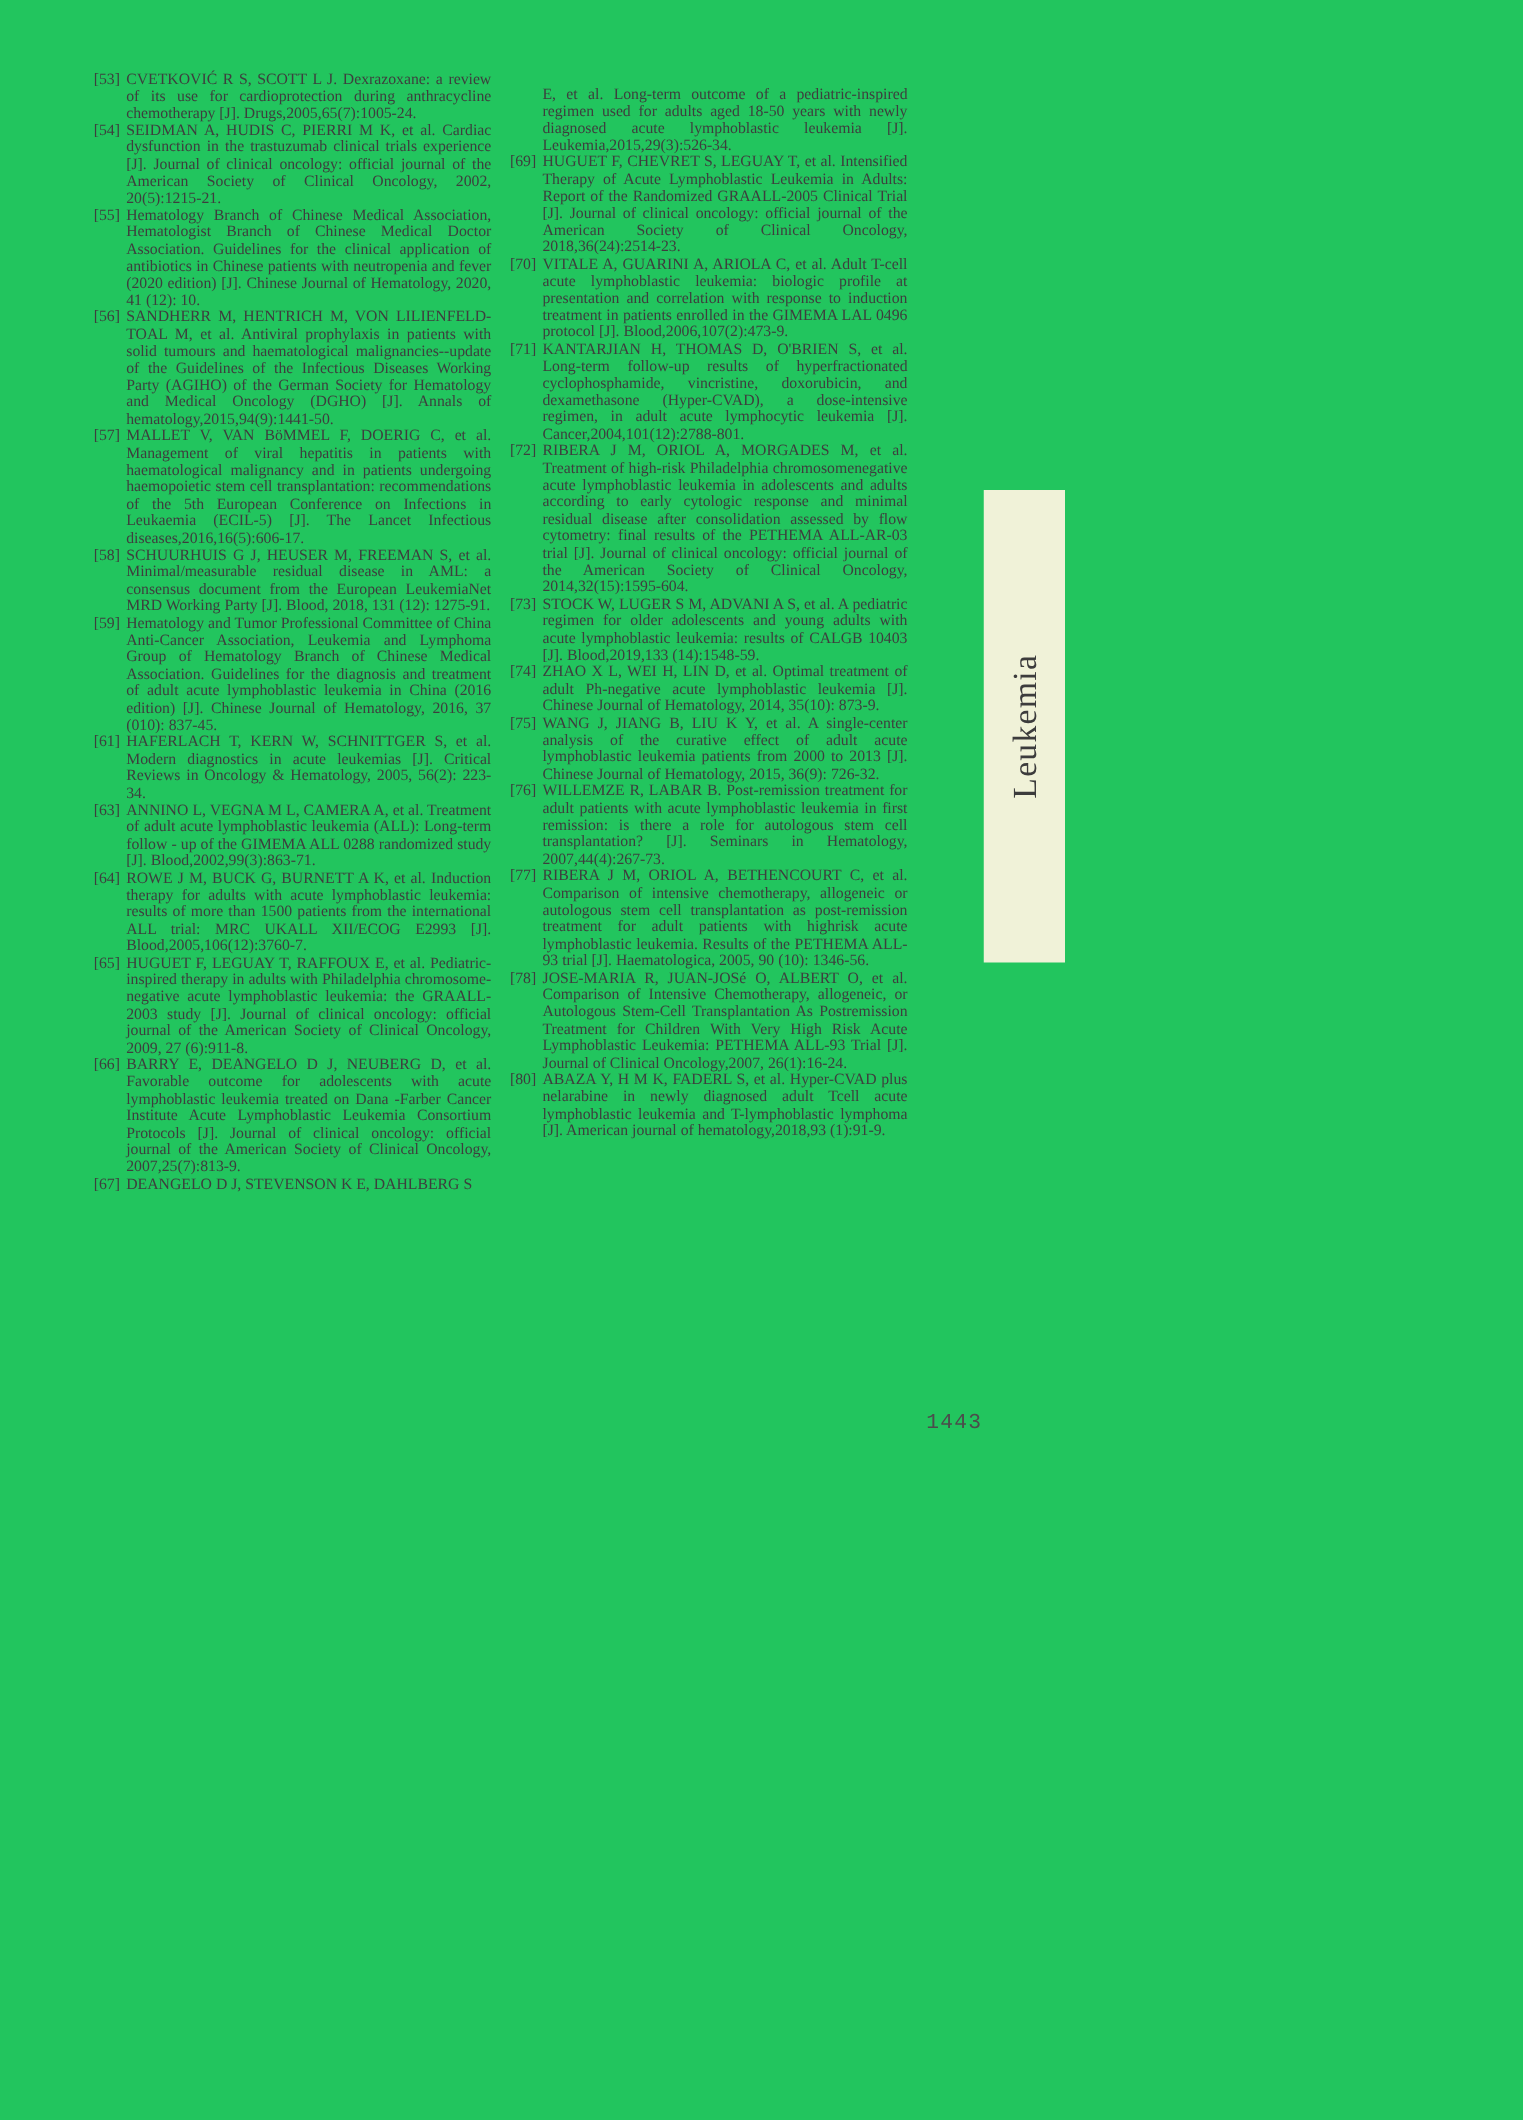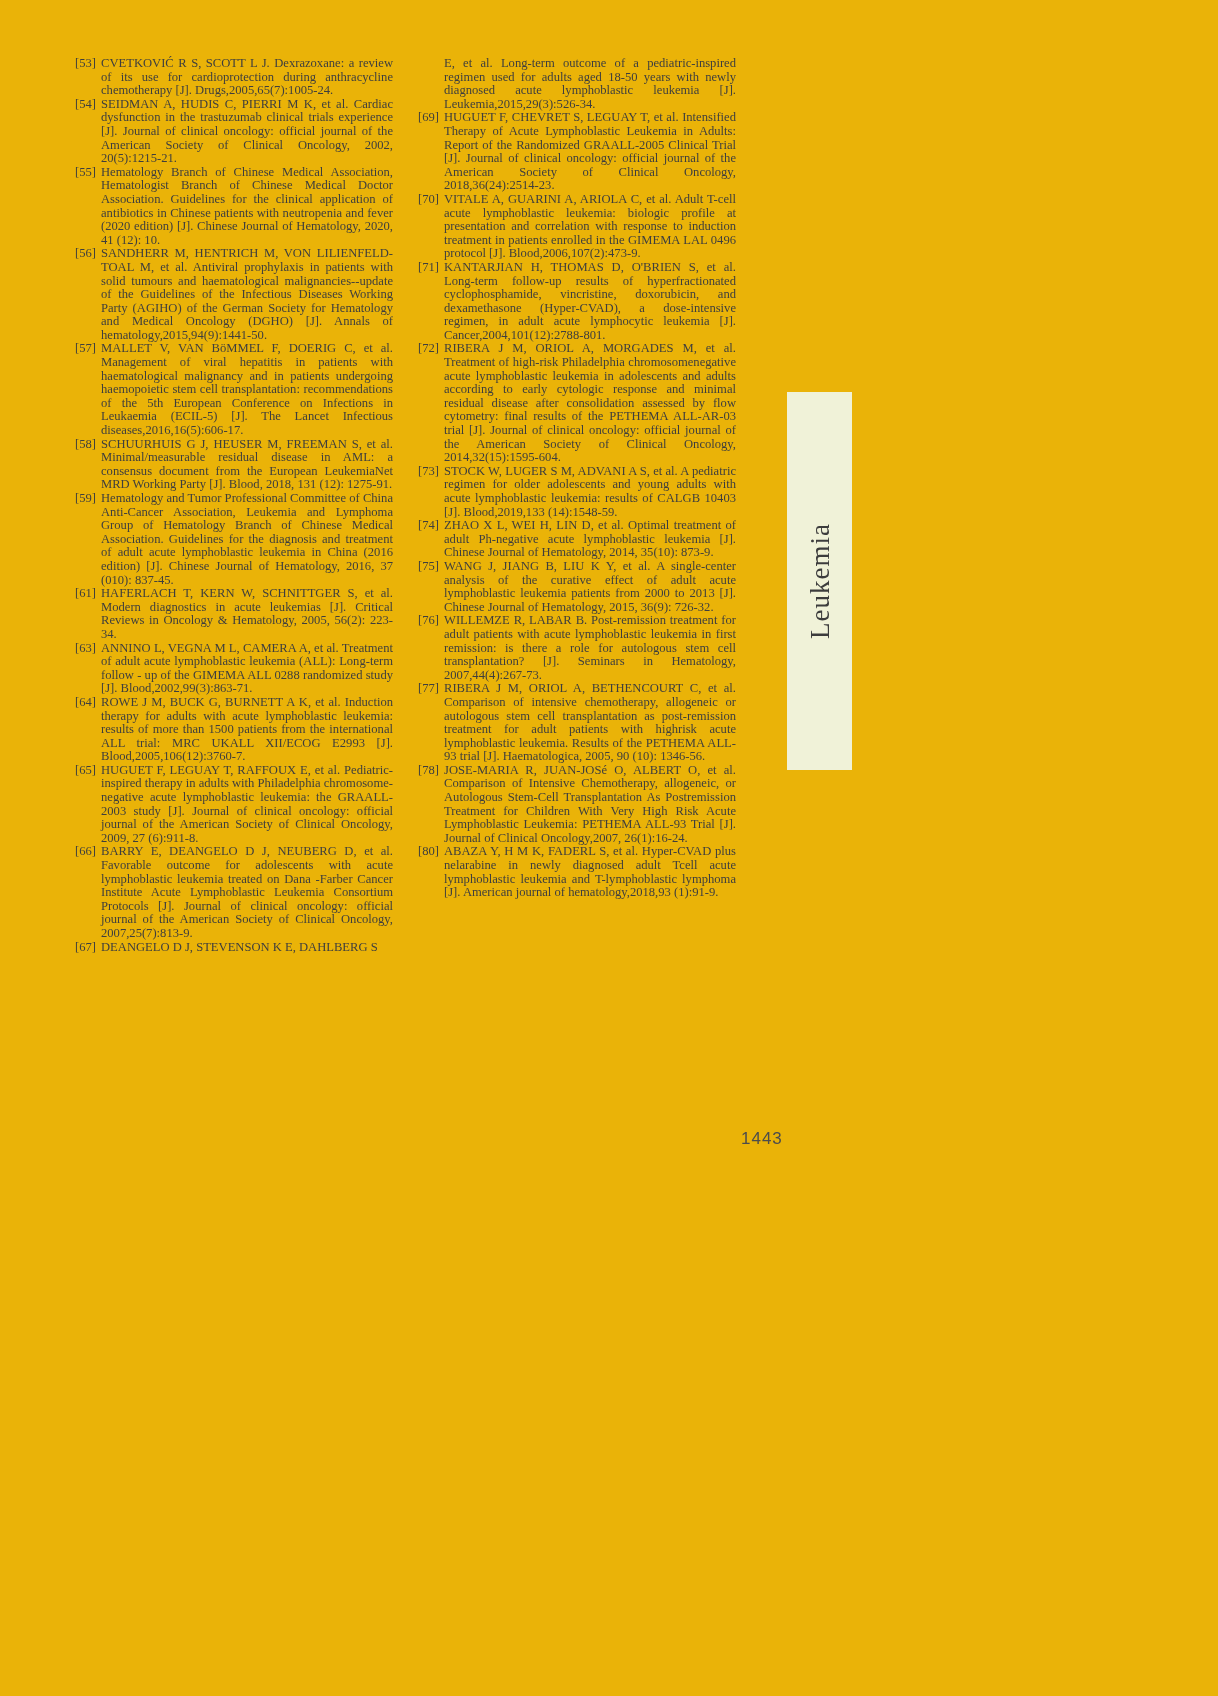--- a/index.html
+++ b/index.html
@@ -6,31 +6,31 @@
   body {
     width: 1218px; height: 1696px;
     background: #ffffff;
     font-family: "Liberation Serif", "DejaVu Serif", serif;
     position: relative;
     overflow: hidden;
   }
   .page {
     position: absolute; left: 0; top: 0;
     width: 1218px; height: 1696px;
-    background: #eab308;
+    background: #22c55e;
   }
   .col {
     position: absolute; top: 57px;
     width: 318px;
     color: #3e3e3e;
     font-size: 12.6px;
     line-height: 13.6px;
   }
   .col-left  { left: 75px; }
-  .col-right { left: 418px; }
+  .col-right { left: 408px; margin-top: 12px; }
   .ref {
     position: relative;
     padding-left: 26px;
     text-align: justify;
     margin: 0;
   }
   .ref-num {
     position: absolute; left: 0; top: 0;
     white-space: nowrap;
   }
@@ -44,21 +44,21 @@
     transform: translate(-50%, -50%) rotate(-90deg);
     white-space: nowrap;
     font-family: "Liberation Serif", "DejaVu Serif", serif;
     font-size: 27px;
     letter-spacing: 1px;
     color: #3c3c3c;
   }
   .page-number {
     position: absolute;
     left: 741px; top: 1129px;
-    font-family: Liberation Sans, sans-serif;
+    font-family: Liberation Mono, monospace;
     font-size: 17px;
     letter-spacing: 1px;
     color: #4c4c4c;
   }
 </style>
 </head>
 <body>
 
 <div class="page">
 

